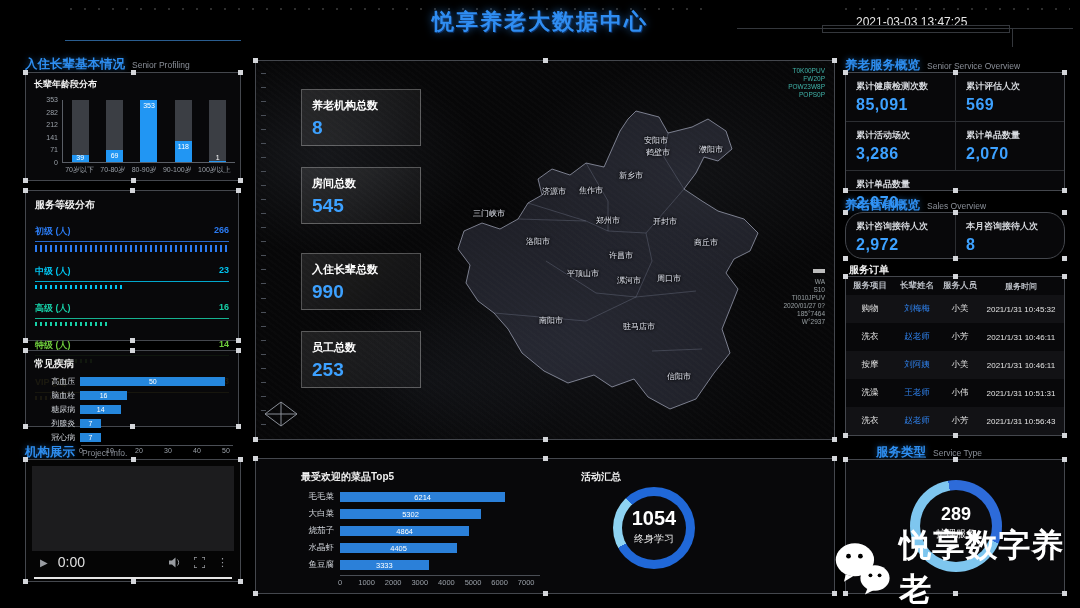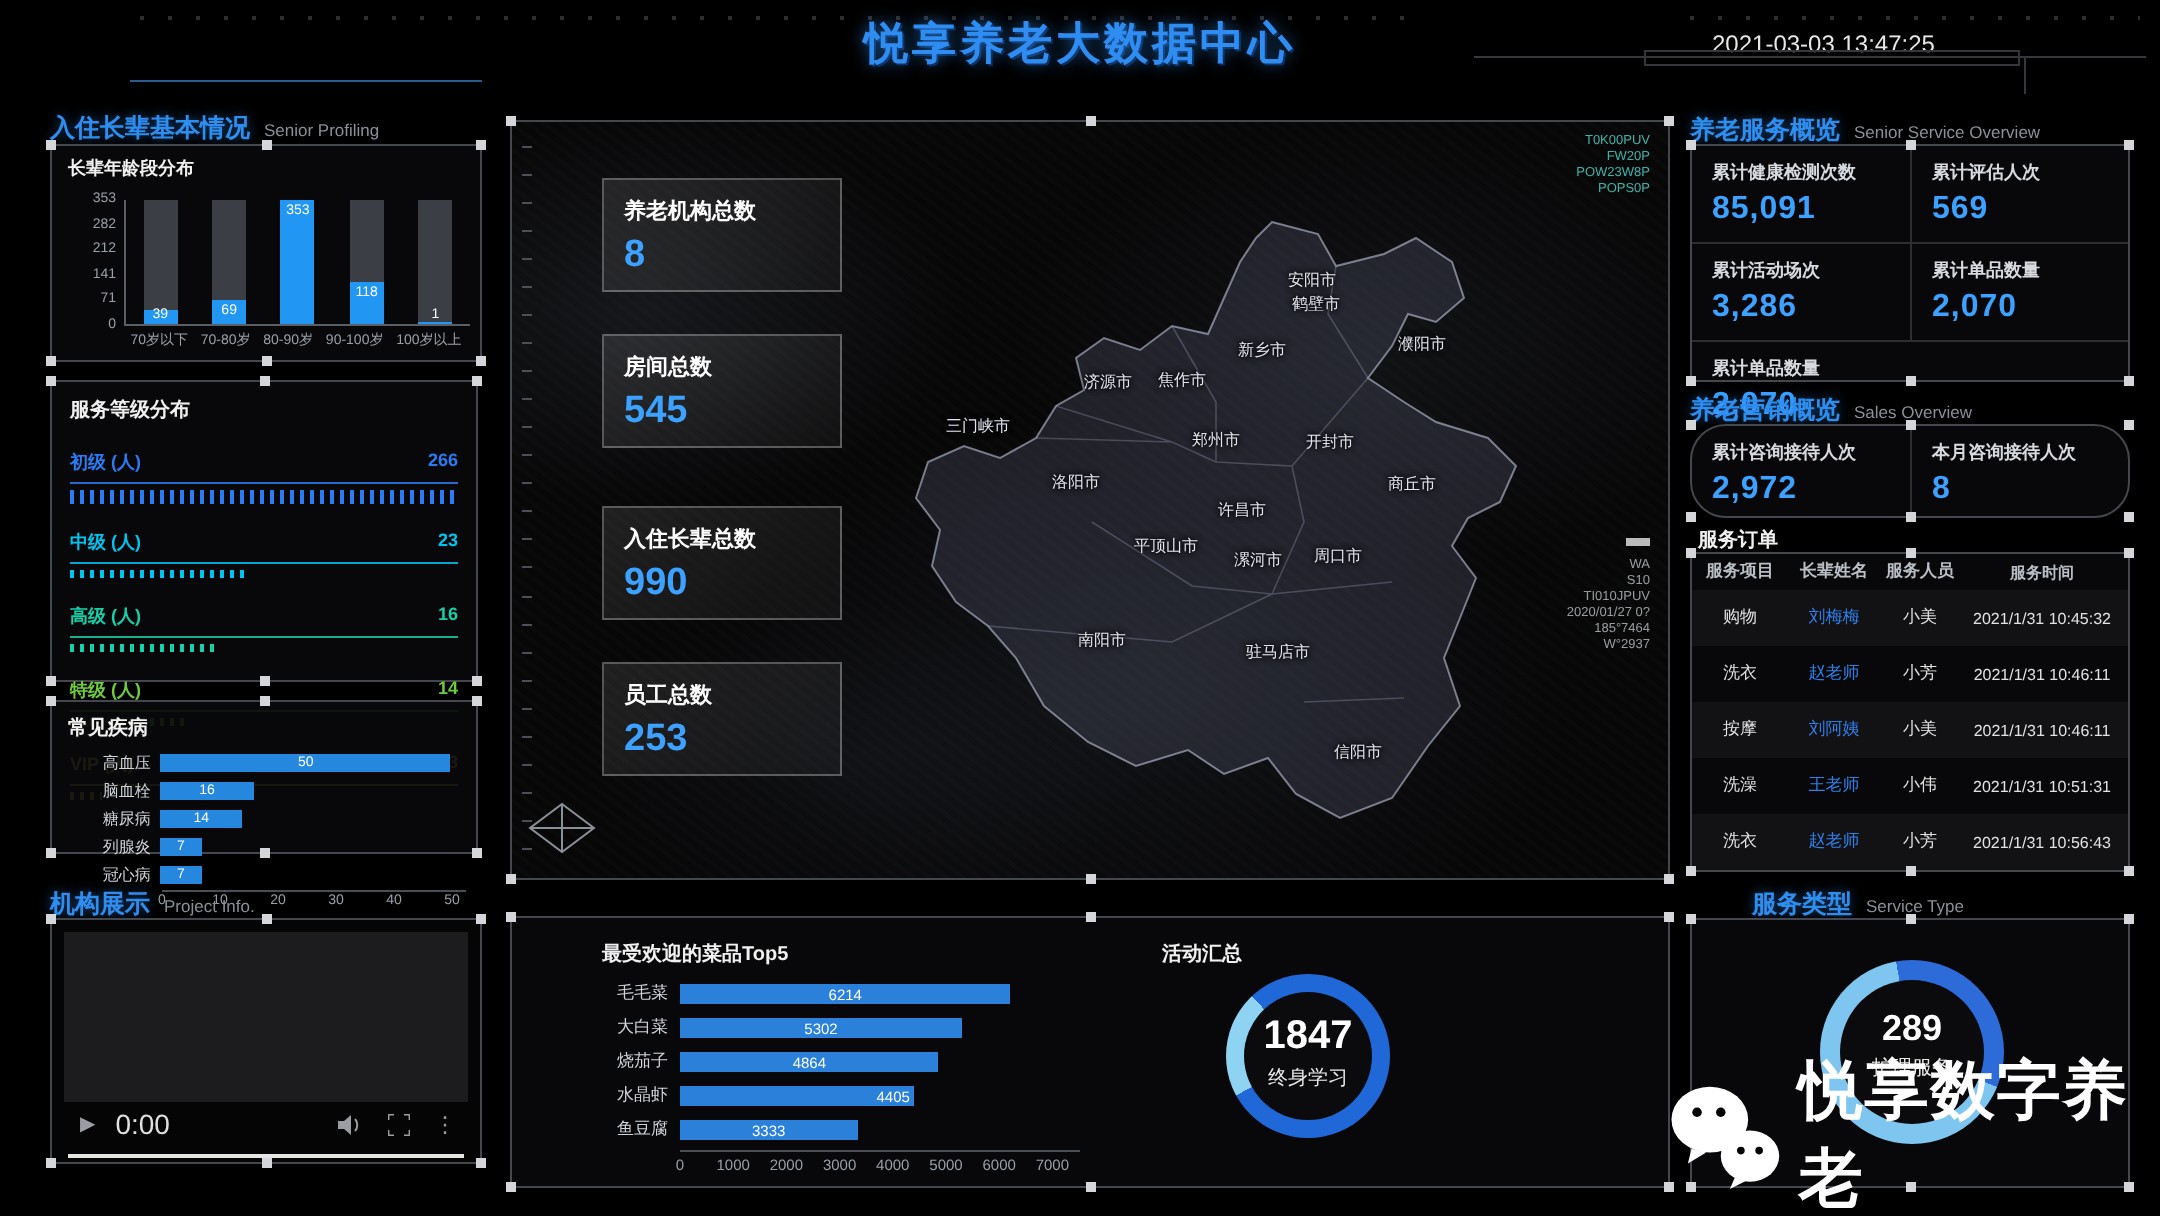--- a/index.html
+++ b/index.html
@@ -345,21 +345,21 @@
              L222,240 L210,222 L214,204 L202,188 L208,170 L226,162 L244,168 L262,158
              L272,142 L286,134 L282,118 L296,108 L314,114 L330,102 L348,106 L356,88
              L364,70 L372,58 Z" fill="rgba(125,130,165,.20)" stroke="rgba(205,212,235,.55)" stroke-width="1"></path>
     <path d="M330,102 L352,140 L352,170 M262,158 L330,160 L352,170 M352,170 L390,172 L428,128
              M390,172 L396,200 L380,236 M290,200 L340,232 L380,236 M238,252 L330,260 L380,236
              M380,236 L440,230 M396,290 L446,288 M412,72 L408,96 L428,128 M272,142 L330,160" fill="none" stroke="rgba(175,182,210,.28)" stroke-width="0.8"></path>
   </svg>
   <div id="cityLabels">
       <span class="city" style="left: 400px; top: 79px;">安阳市</span>
       <span class="city" style="left: 402px; top: 91px;">鹤壁市</span>
-      <span class="city" style="left: 455px; top: 88px; margin-top: 23px;">濮阳市</span>
+      <span class="city" style="left: 455px; top: 88px;">濮阳市</span>
       <span class="city" style="left: 375px; top: 114px;">新乡市</span>
       <span class="city" style="left: 298px; top: 130px;">济源市</span>
       <span class="city" style="left: 335px; top: 129px;">焦作市</span>
       <span class="city" style="left: 352px; top: 159px;">郑州市</span>
       <span class="city" style="left: 409px; top: 160px;">开封市</span>
       <span class="city" style="left: 450px; top: 181px;">商丘市</span>
       <span class="city" style="left: 233px; top: 152px;">三门峡市</span>
       <span class="city" style="left: 282px; top: 180px;">洛阳市</span>
       <span class="city" style="left: 365px; top: 194px;">许昌市</span>
       <span class="city" style="left: 327px; top: 212px;">平顶山市</span>
@@ -426,21 +426,21 @@
         <span class="ds-label">烧茄子</span>
         <div class="ds-track">
           <div class="ds-bar" style="width: 129.382px;"></div>
           <span class="ds-val" style="width: 129.382px;">4864</span>
         </div>
       </div>
       <div class="ds-row">
         <span class="ds-label">水晶虾</span>
         <div class="ds-track">
           <div class="ds-bar" style="width: 117.173px;"></div>
-          <span class="ds-val" style="width: 117.173px; padding-left: 48px;">4405</span>
+          <span class="ds-val" style="width: 117.173px;">4405</span>
         </div>
       </div>
       <div class="ds-row">
         <span class="ds-label">鱼豆腐</span>
         <div class="ds-track">
           <div class="ds-bar" style="width: 88.6578px;"></div>
           <span class="ds-val" style="width: 88.6578px;">3333</span>
         </div>
       </div>
     </div>
@@ -452,21 +452,21 @@
       <span class="ds-tick" style="left: 106.4px;">4000</span>
       <span class="ds-tick" style="left: 133px;">5000</span>
       <span class="ds-tick" style="left: 159.6px;">6000</span>
       <span class="ds-tick" style="left: 186.2px;">7000</span>
     </div>
   <div class="inner-title" style="position:absolute;left:325px;top:11px;">活动汇总</div>
   <div class="donut" style="left:357px;top:28px;width:82px;height:82px;
        background:conic-gradient(#2068d8 0 67%, #8ed3f2 67% 88%, #2068d8 88% 100%);">
     <div class="hole" style="left:9px;top:9px;width:64px;height:64px;"></div>
     <div class="donut-center" style="top:20px;">
-      <div class="donut-val">1847</div>
+      <div class="donut-val">1054</div>
       <div class="donut-lab">终身学习</div>
     </div>
   </div>
 <i class="h tl"></i>
     <i class="h tr"></i>
     <i class="h bl"></i>
     <i class="h br"></i>
     <i class="h tm"></i>
     <i class="h bm"></i>
   </div>

